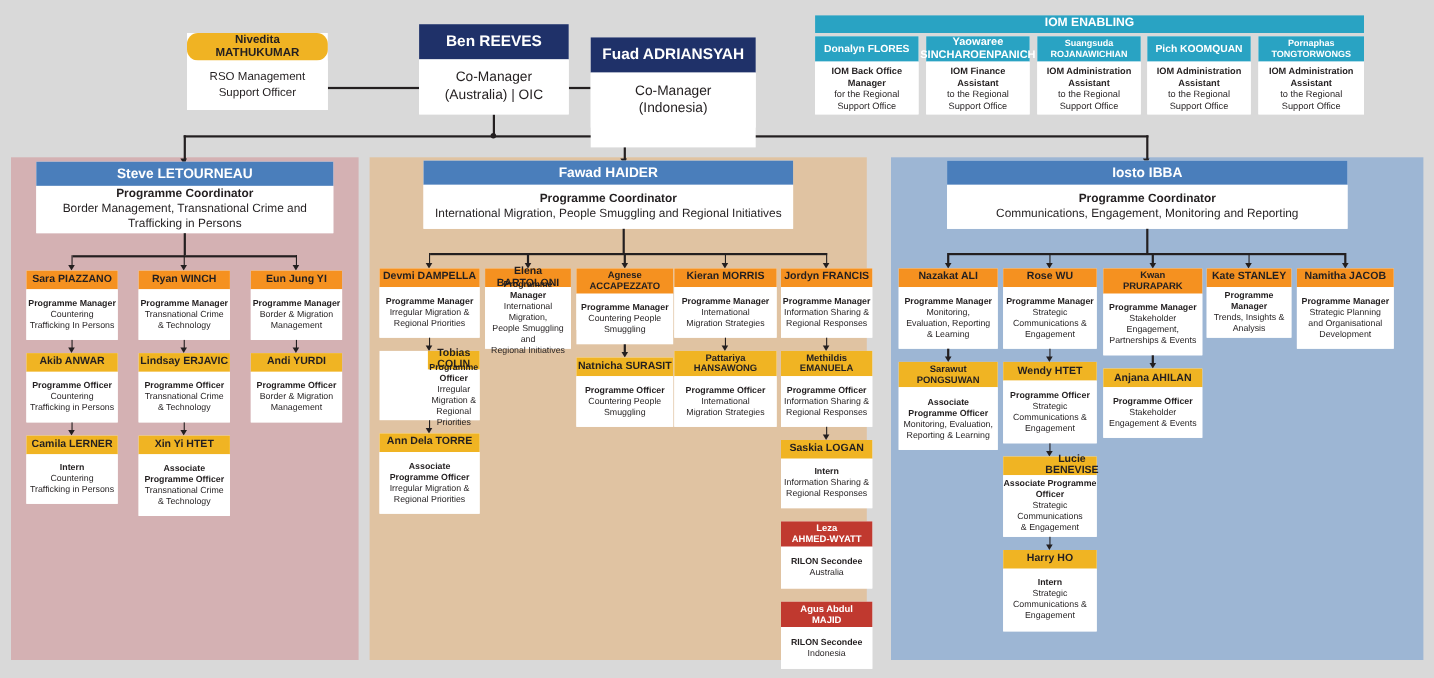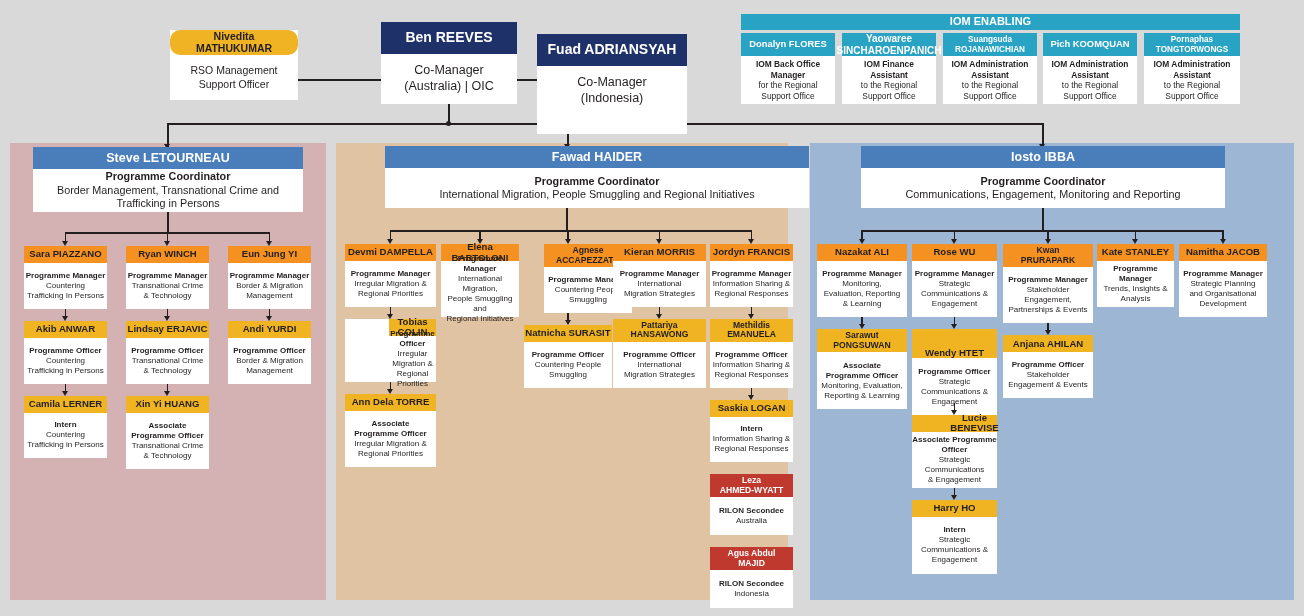--- a/index.html
+++ b/index.html
@@ -175,21 +175,21 @@
   <div class="hdr" style="height:22px;font-size:12.5px;">
     <span>Steve LETOURNEAU</span>
   </div>
   <div class="body" style="height:43px;font-size:10.8px;">
     <span class="t1">Programme Coordinator</span>
     <span class="t2">Border Management, Transnational Crime and</span>
     <span class="t2">Trafficking in Persons</span>
   </div>
 </div>
 
-<div class="card blue" style="left:385px;top:146px;width:424px;height:62px;">
+<div class="card blue" style="left:385px;top:146px;width:336px;height:62px;">
   <div class="hdr" style="height:22px;font-size:12.5px;">
     <span>Fawad HAIDER</span>
   </div>
   <div class="body" style="height:40px;font-size:10.8px;">
     <span class="t1">Programme Coordinator</span>
     <span class="t2">International Migration, People Smuggling and Regional Initiatives</span>
   </div>
 </div>
 
 <div class="card blue" style="left:861px;top:146px;width:364px;height:62px;">
@@ -262,21 +262,21 @@
       <div class="body" style="height:45.8px;font-size:8px;">
         <span class="t1">Programme Officer</span>
         <span class="t2">Transnational Crime</span>
         <span class="t2">&amp; Technology</span>
       </div>
     </div>
     <div class="line" style="left: 166.7px; top: 383.6px; width: 1.6px; height: 8px;"></div>
     <div class="arrow" style="left: 164px; top: 390.6px;"></div>
     <div class="card yellow" style="left: 126px; top: 395.6px; width: 83px; height: 73.4px;">
       <div class="hdr" style="height:17px;font-size:9.6px;flex-direction:column;">
-        <span>Xin Yi HUANG</span>
+        <span>Xin Yi HTET</span>
       </div>
       <div class="body" style="height:56.4px;font-size:8px;">
         <span class="t1">Associate</span>
         <span class="t1">Programme Officer</span>
         <span class="t2">Transnational Crime</span>
         <span class="t2">&amp; Technology</span>
       </div>
     </div>
     <div class="line" style="left: 268.7px; top: 232px; width: 1.6px; height: 10px;"></div>
     <div class="arrow" style="left: 266px; top: 241px;"></div>
@@ -349,21 +349,21 @@
       </div>
       <div class="body" style="height:56.4px;font-size:8px;">
         <span class="t1">Programme Manager</span>
         <span class="t2">International Migration,</span>
         <span class="t2">People Smuggling and</span>
         <span class="t2">Regional Initiatives</span>
       </div>
     </div>
     <div class="line" style="left: 567.2px; top: 230px; width: 1.6px; height: 10px;"></div>
     <div class="arrow" style="left: 564.5px; top: 239px;"></div>
-    <div class="card orange" style="left: 544px; top: 244px; width: 88px; height: 56px;">
+    <div class="card orange" style="left: 524px; top: 244px; width: 88px; height: 56px;">
       <div class="hdr" style="height:23px;font-size:8.6px;flex-direction:column;">
         <span>Agnese</span>
         <span>ACCAPEZZATO</span>
       </div>
       <div class="body" style="height:45.8px;font-size:8px;">
         <span class="t1">Programme Manager</span>
         <span class="t2">Countering People</span>
         <span class="t2">Smuggling</span>
       </div>
     </div>
@@ -499,21 +499,21 @@
       <div class="body" style="height:56.4px;font-size:8px;">
         <span class="t1">Programme Manager</span>
         <span class="t2">Strategic</span>
         <span class="t2">Communications &amp;</span>
         <span class="t2">Engagement</span>
       </div>
     </div>
     <div class="line" style="left: 953.7px; top: 317.4px; width: 1.6px; height: 8px;"></div>
     <div class="arrow" style="left: 951px; top: 324.4px;"></div>
     <div class="card yellow" style="left: 912px; top: 329.4px; width: 85px; height: 73.4px;">
-      <div class="hdr" style="height:29px;font-size:9.6px;flex-direction:column;justify-content:flex-end;">
+      <div class="hdr" style="height:17px;font-size:9.6px;flex-direction:column;">
         <span>Wendy HTET</span>
       </div>
       <div class="body" style="height:56.4px;font-size:8px;">
         <span class="t1">Programme Officer</span>
         <span class="t2">Strategic</span>
         <span class="t2">Communications &amp;</span>
         <span class="t2">Engagement</span>
       </div>
     </div>
     <div class="line" style="left: 953.7px; top: 402.8px; width: 1.6px; height: 8px;"></div>

